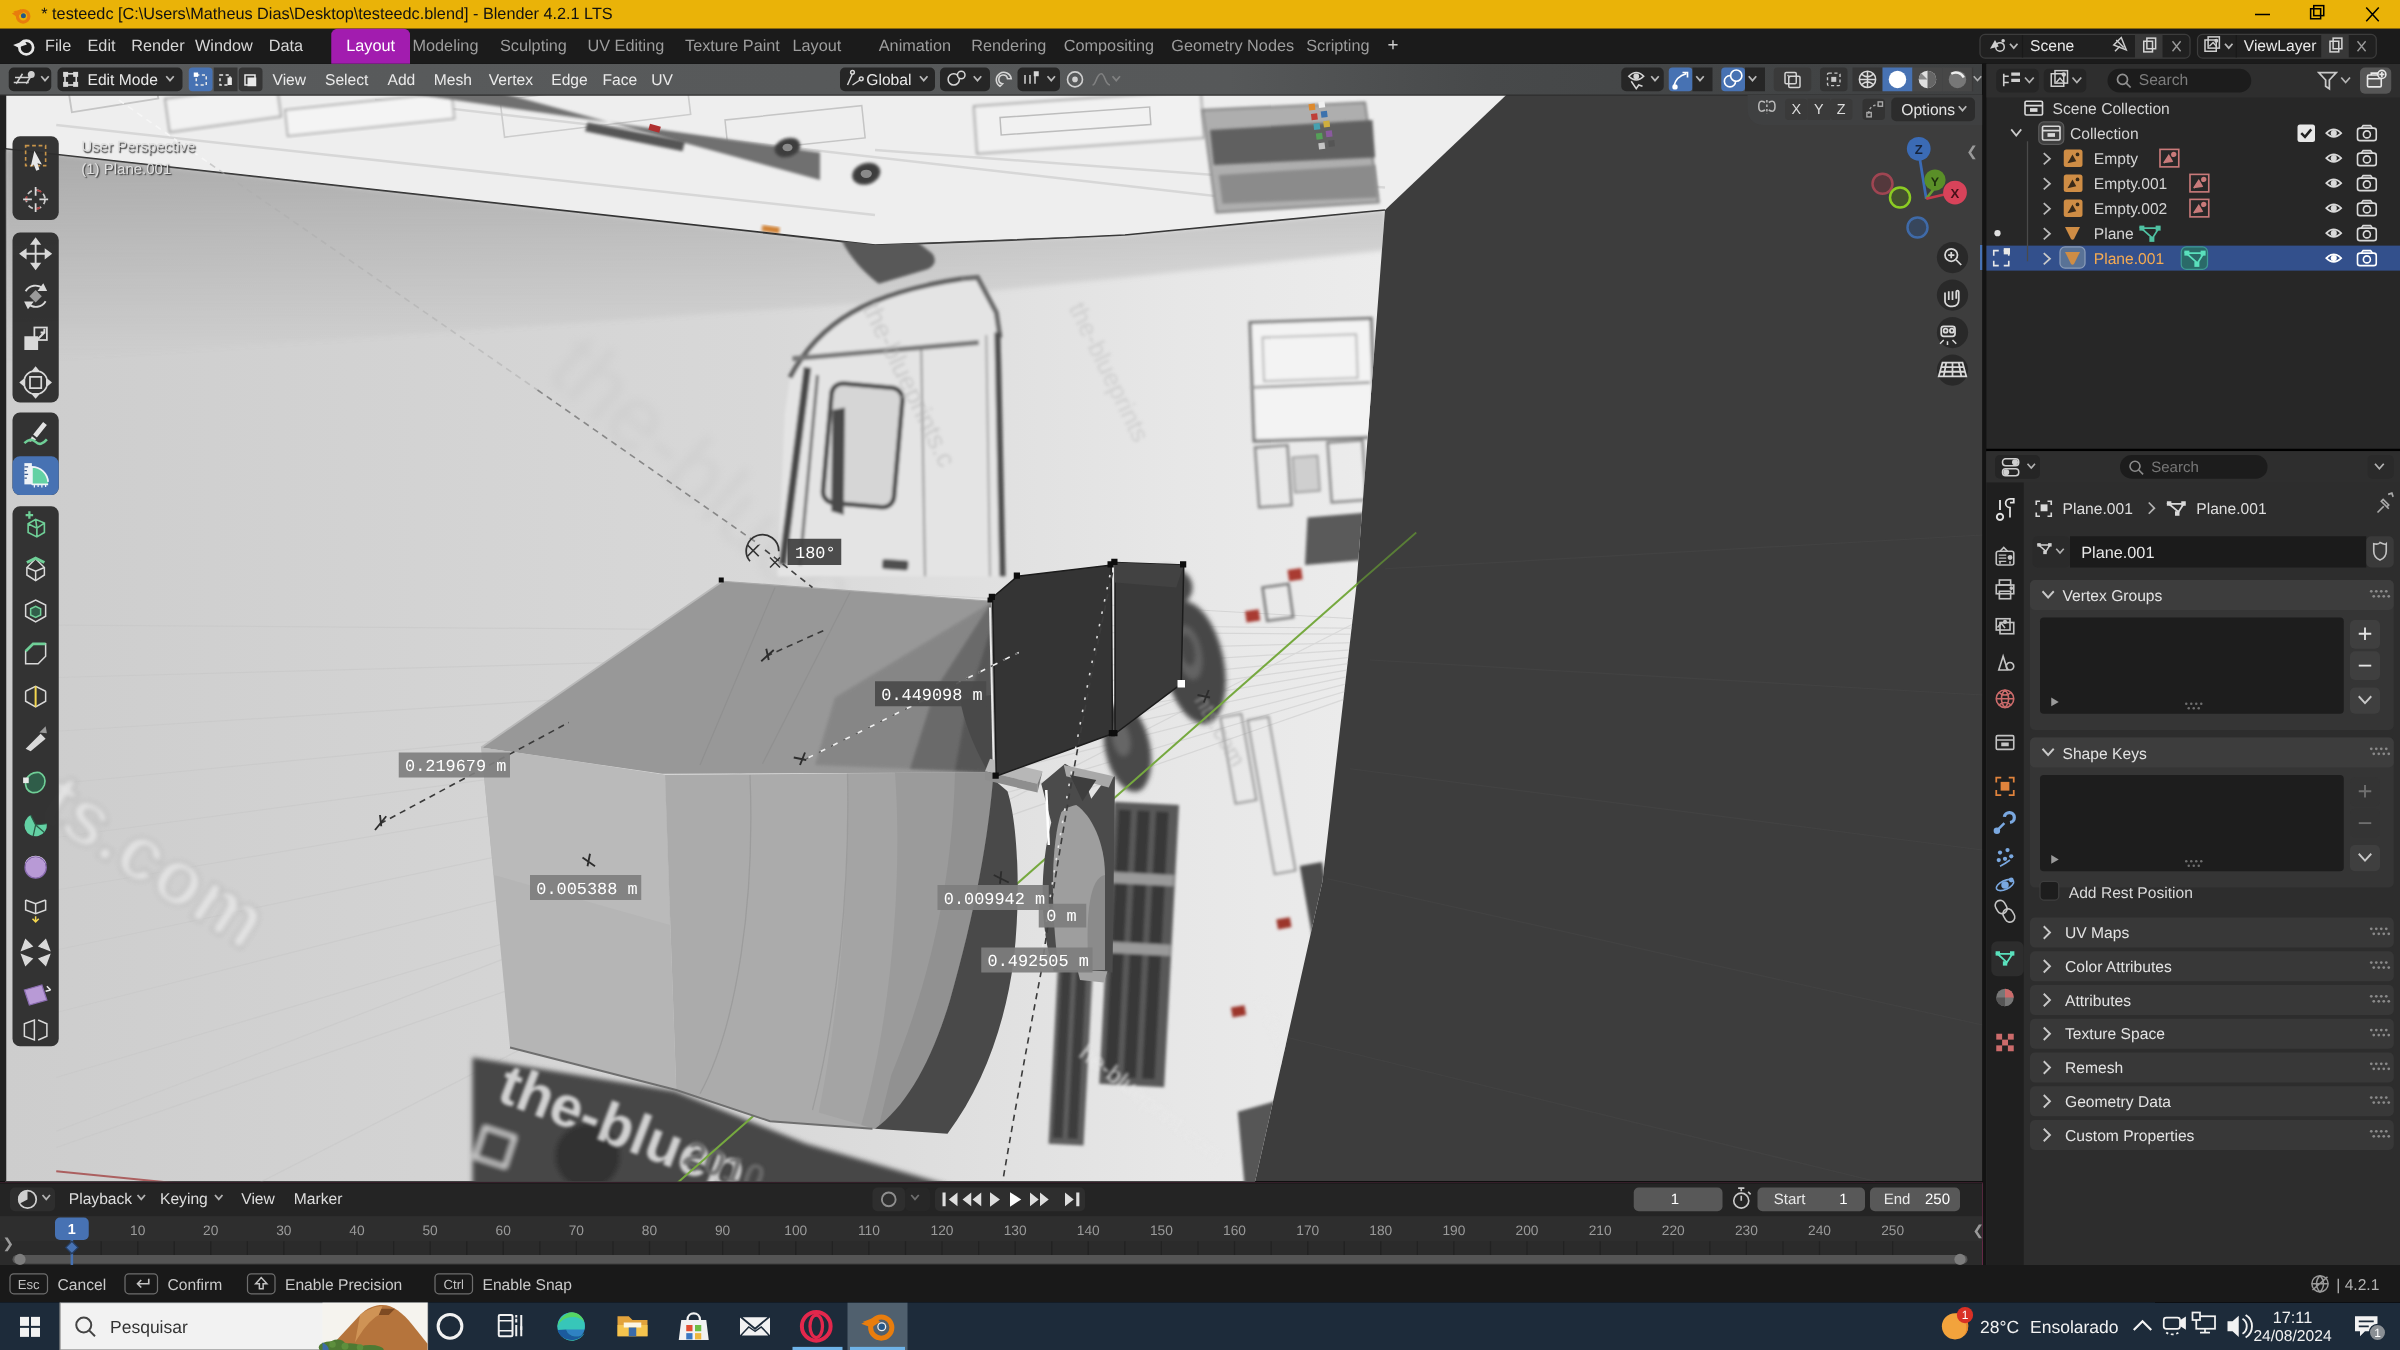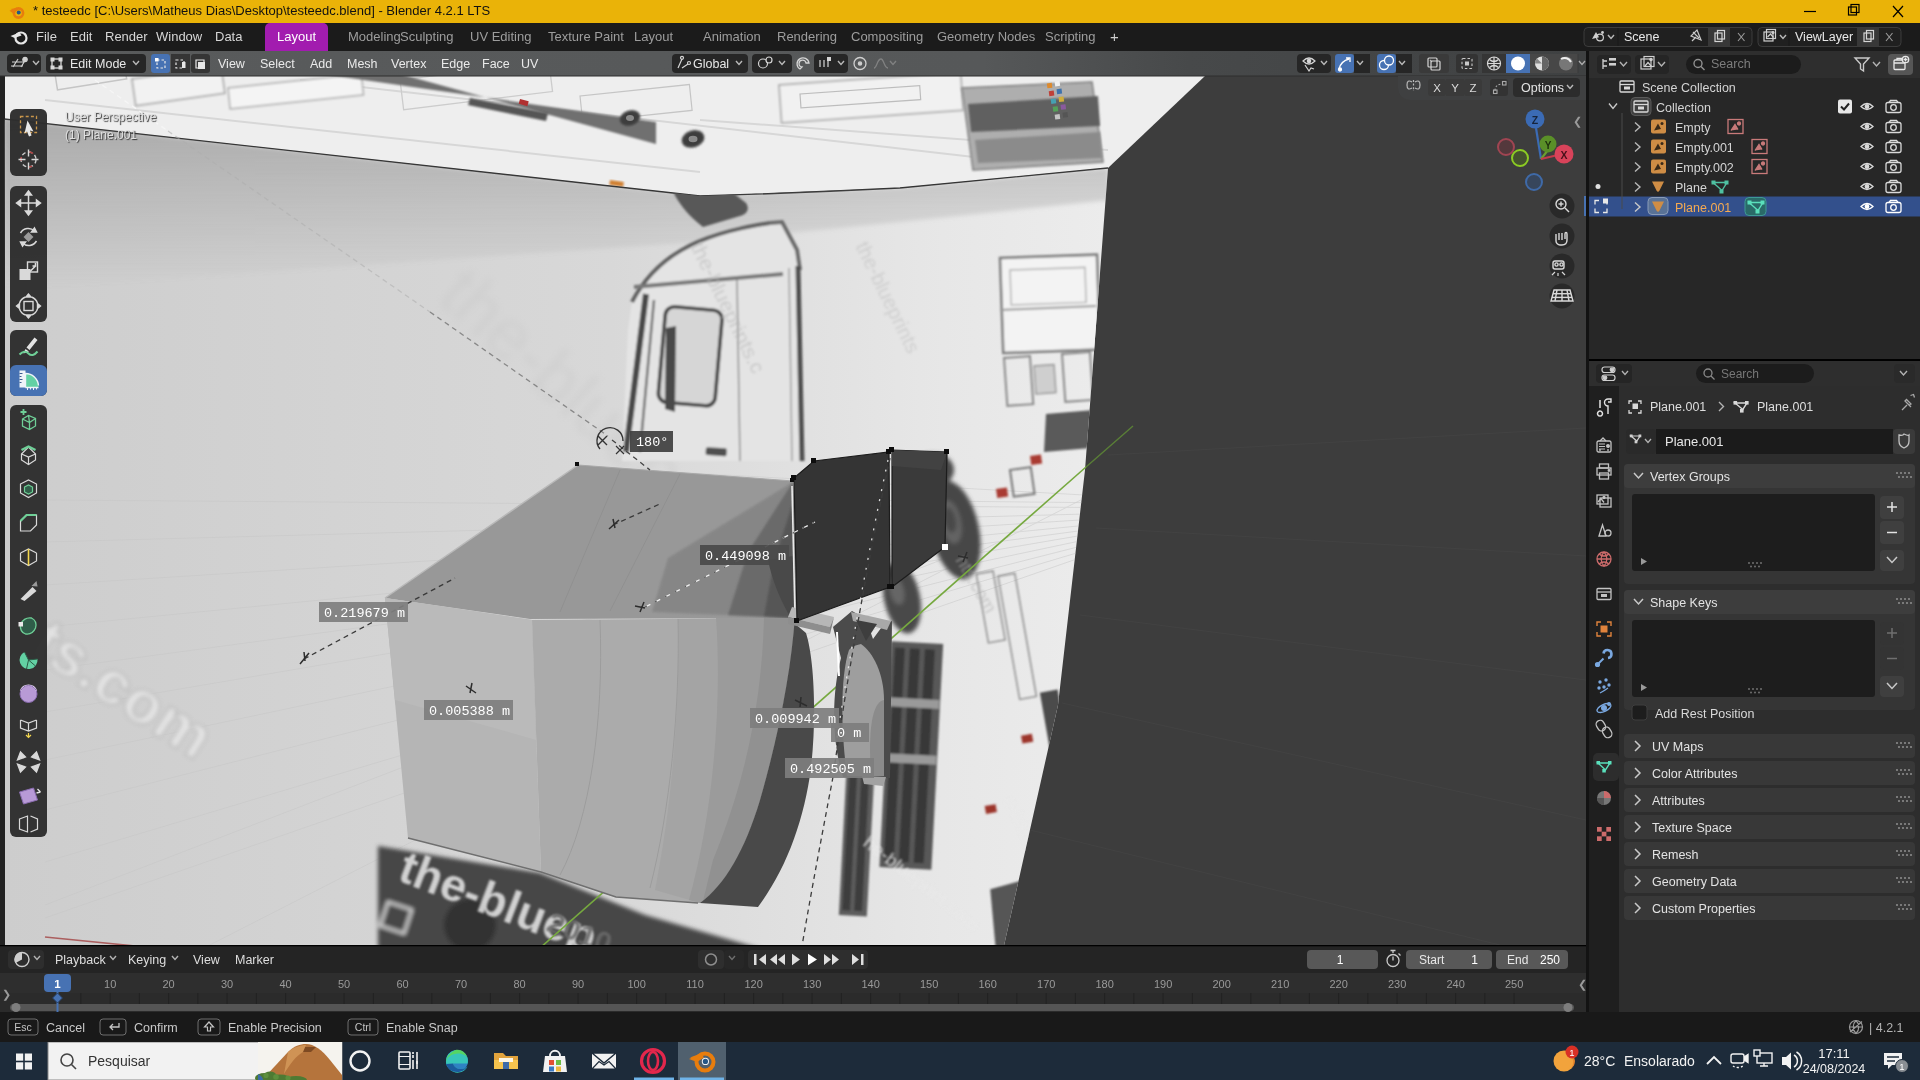--- a/index.html
+++ b/index.html
@@ -48,21 +48,21 @@
       <circle cx="11" cy="10" r="5.5" fill="none" stroke="#e6e6e6" stroke-width="2.2"></circle>
       <circle cx="11.3" cy="9.5" r="2.3" fill="#1b1b1b"></circle>
       <path d="M0.5 8 L9.5 4.5 L11.5 7.5 L4.5 10 Z" fill="#e6e6e6"></path>
     </svg>
   <span class="menuitem" style="left:36px">File</span>
   <span class="menuitem" style="left:70px">Edit</span>
   <span class="menuitem" style="left:105px">Render</span>
   <span class="menuitem" style="left:156px">Window</span>
   <span class="menuitem" style="left:215px">Data</span>
   <span class="wstab active" style="left:265px">Layout</span>
-  <span class="wstab" style="left:348px">Modeling</span>
+  <span class="wstab" style="left:330px">Modeling</span>
   <span class="wstab" style="left:400px">Sculpting</span>
   <span class="wstab" style="left:470px">UV Editing</span>
   <span class="wstab" style="left:548px">Texture Paint</span>
   <span class="wstab" style="left:634px">Layout</span>
   <span class="wstab" style="left:703px">Animation</span>
   <span class="wstab" style="left:777px">Rendering</span>
   <span class="wstab" style="left:851px">Compositing</span>
   <span class="wstab" style="left:937px">Geometry Nodes</span>
   <span class="wstab" style="left:1045px">Scripting</span>
   <span class="wstab" style="left:1110px;font-size:15px;color:#cfcfcf">+</span>

